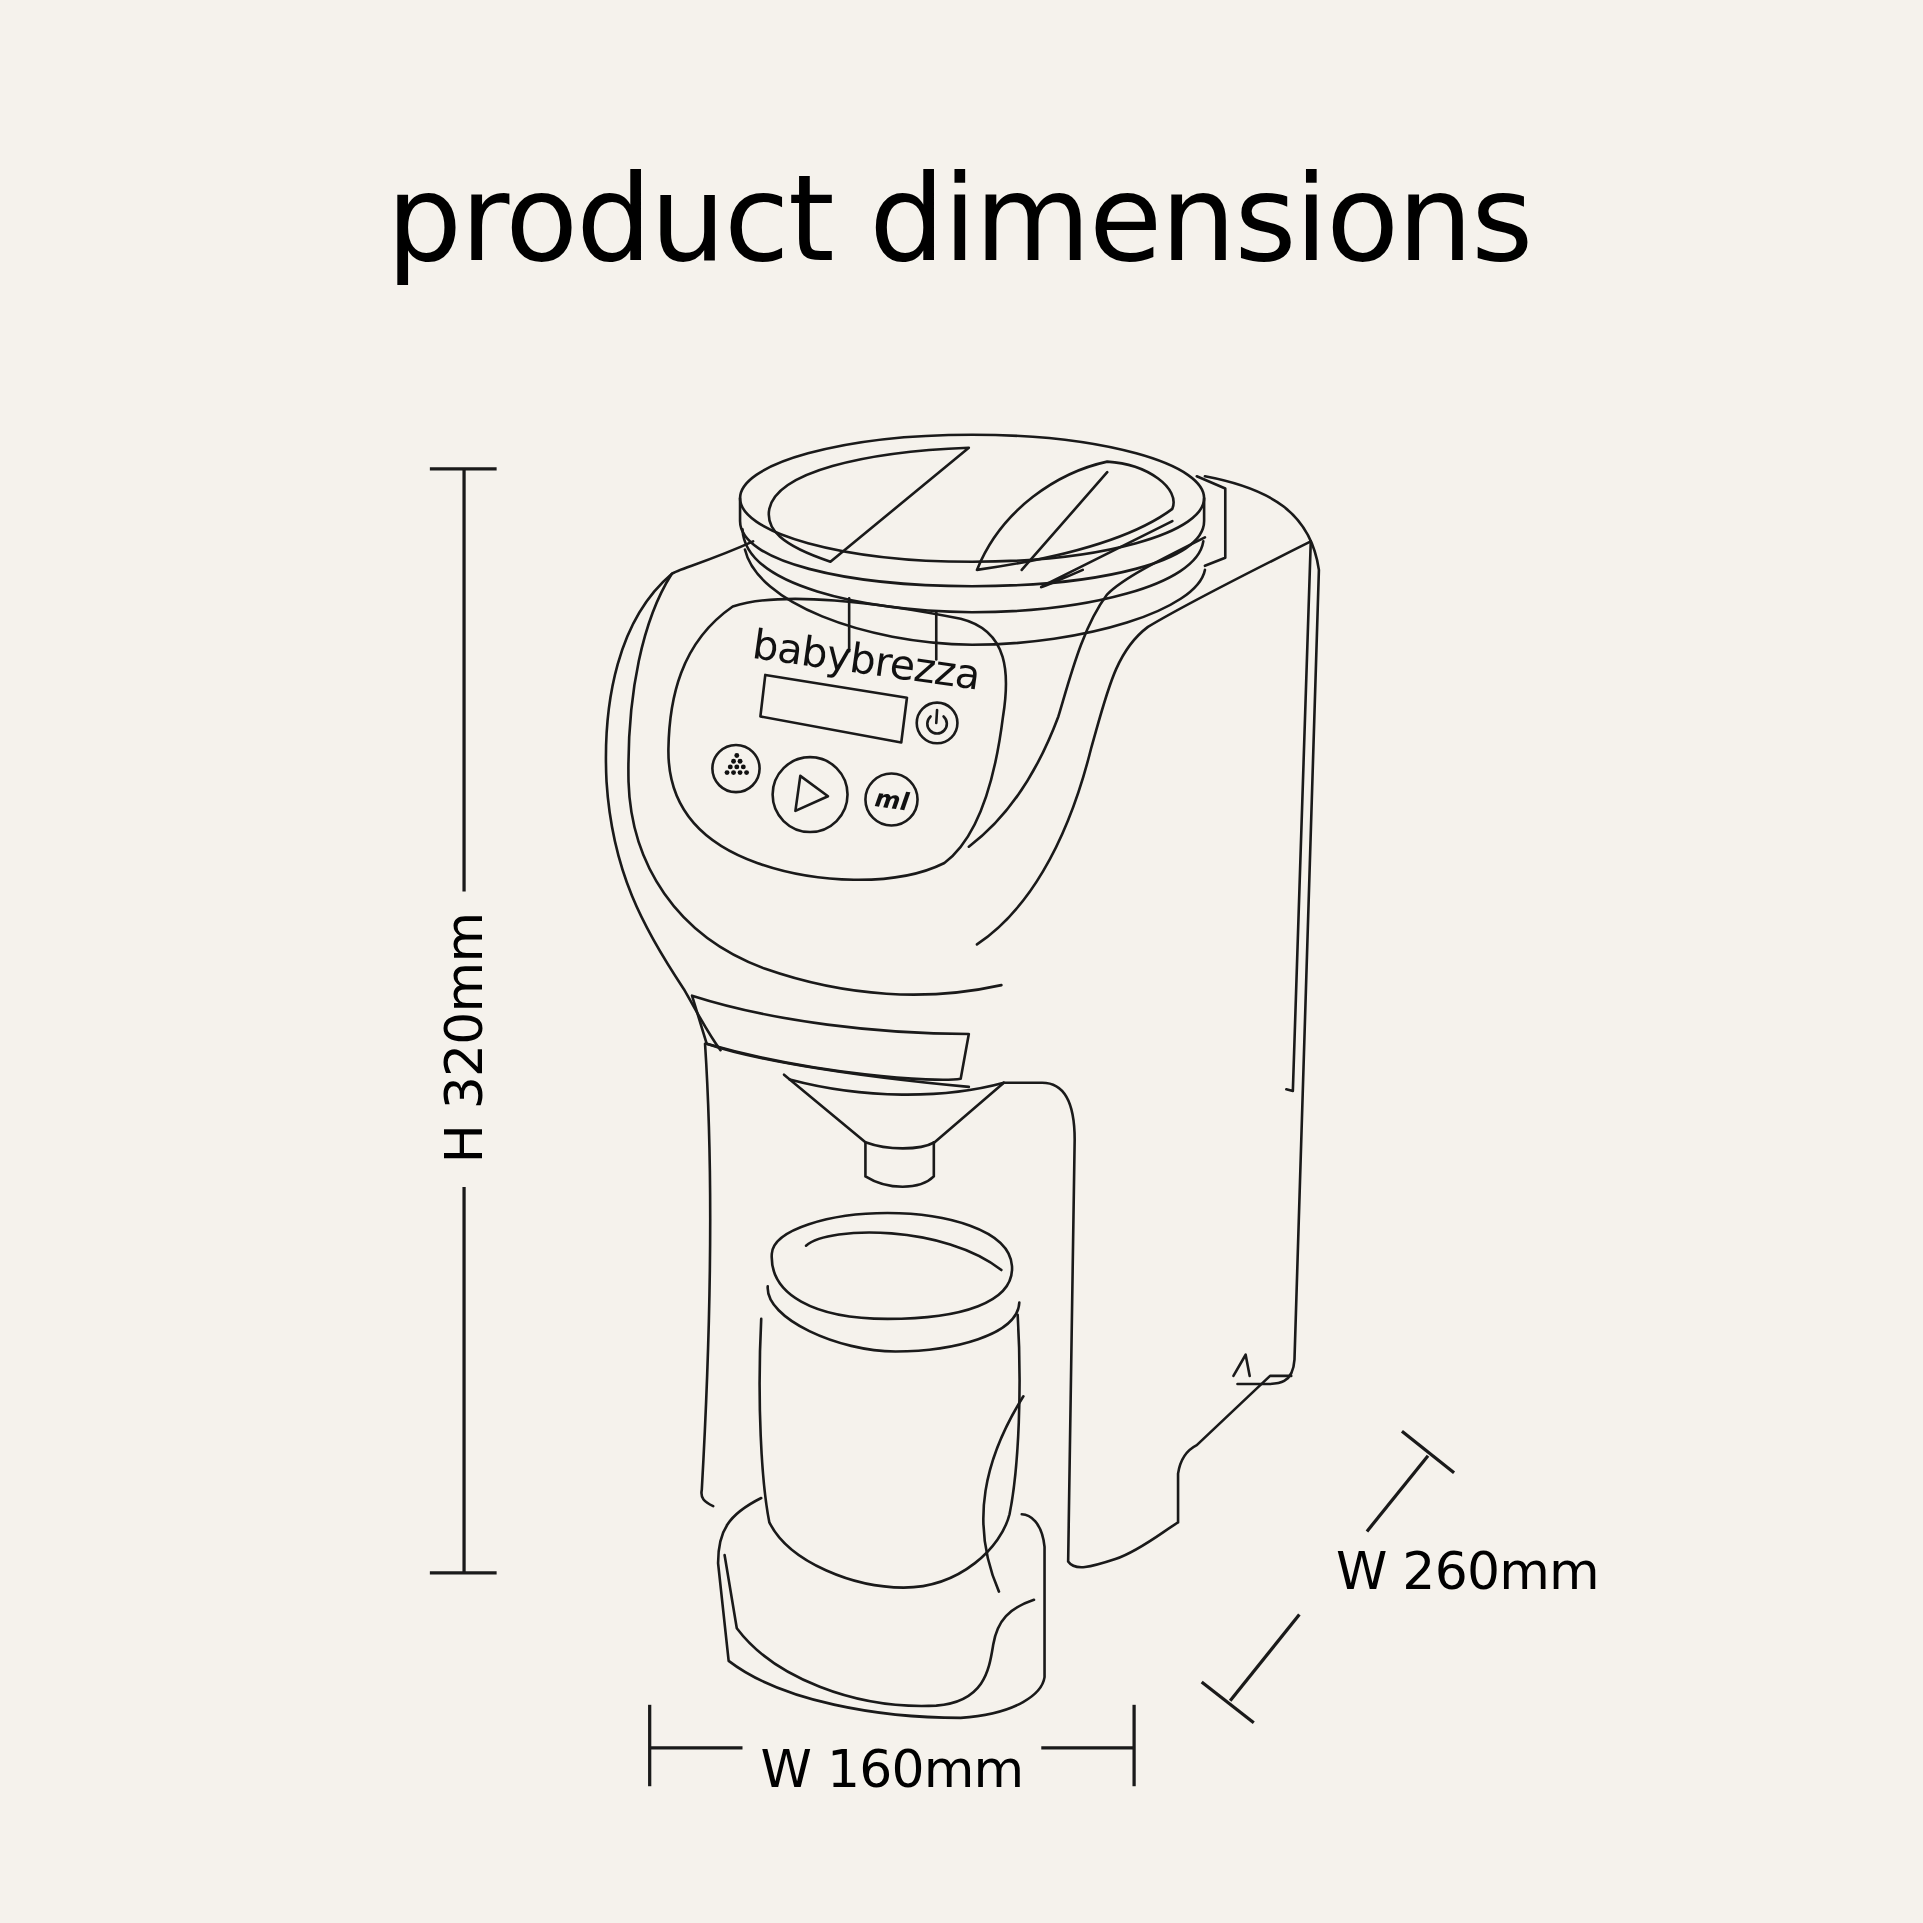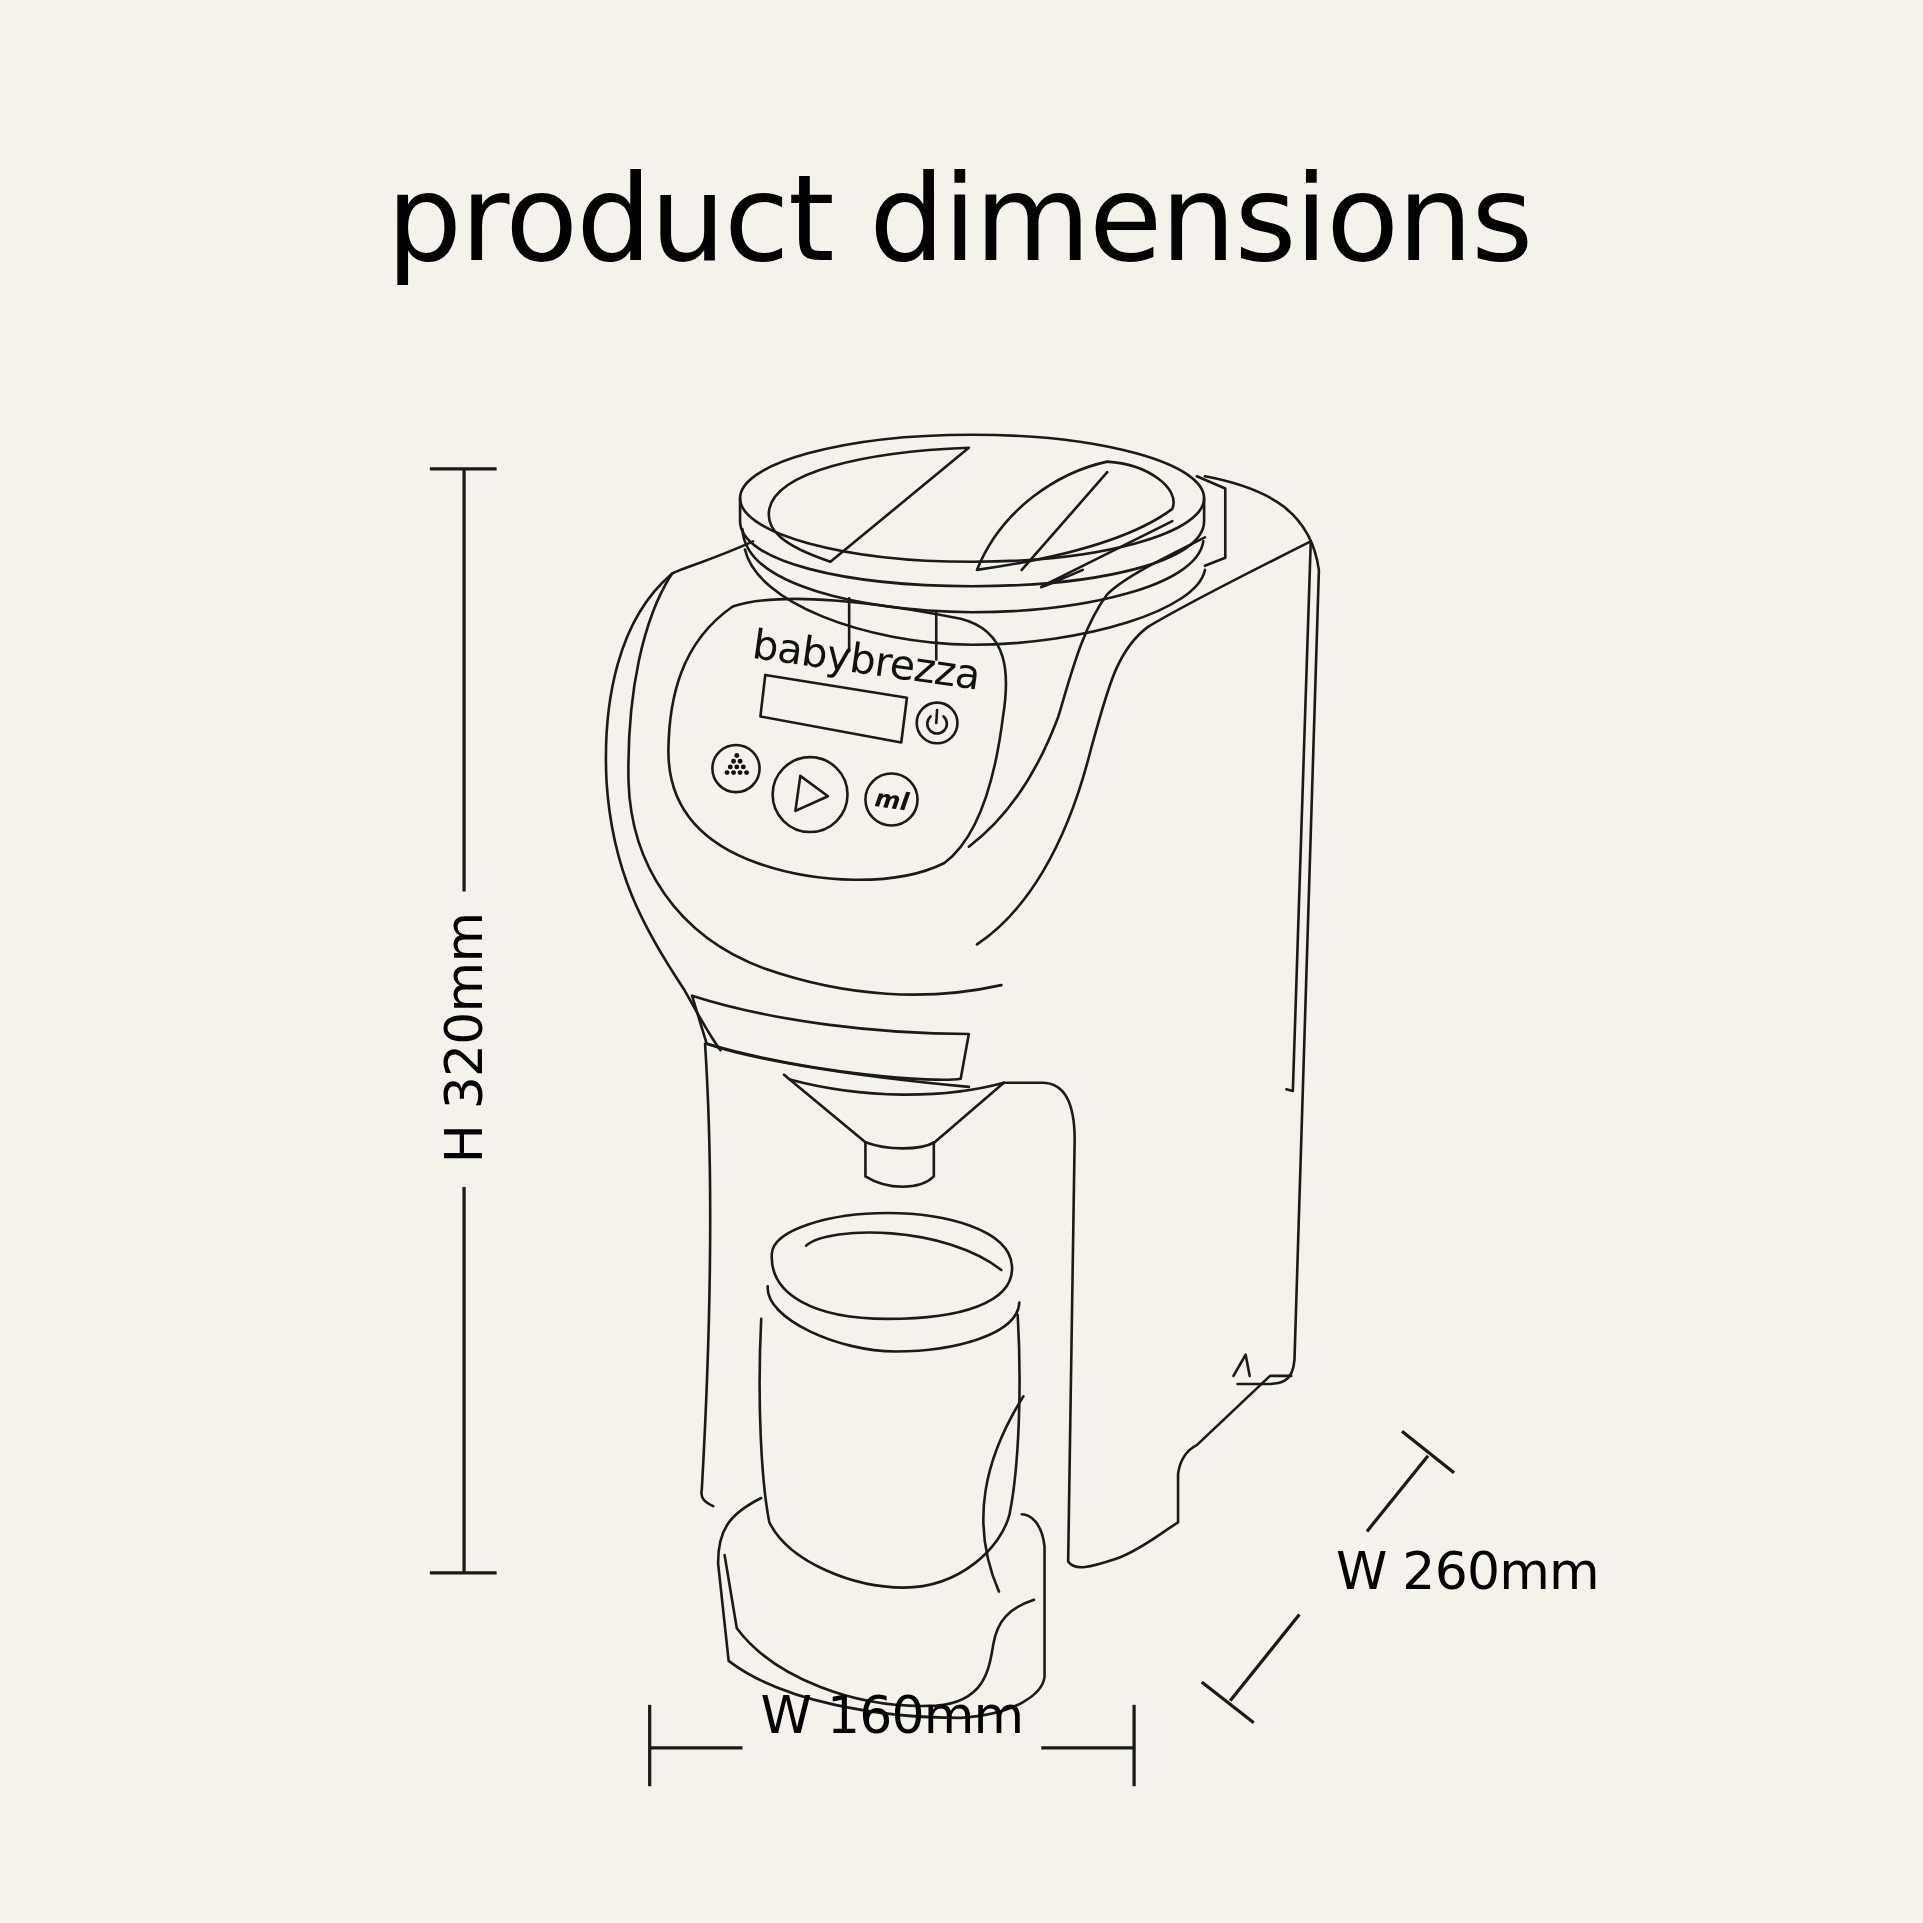--- a/index.html
+++ b/index.html
@@ -19,21 +19,21 @@
   .stroke { fill: none; stroke: #1a1a1a; stroke-width: 3.2; stroke-linecap: round; stroke-linejoin: round; }
   .dim { fill: none; stroke: #1a1a1a; stroke-width: 4; }
   .dim-label {
     position: absolute; font-size: 52px; line-height: 1; color: #000;
     white-space: nowrap; letter-spacing: -0.8px;
   }
   .dim-h-label {
     left: 464px; top: 1038px;
     transform: translate(-50%, -50%) rotate(-90deg);
   }
-  .dim-w160-label { left: 892px; top: 1715px; transform: translate(-50%, -50%); }
+  .dim-w160-label { left: 892px; top: 1769px; transform: translate(-50%, -50%); }
   .dim-w260-label { left: 1308px; top: 1545px; margin-left: 28px; }
   .logo {
     position: absolute; left: 753px; top: 620px; font-size: 41px; color: #111;
     transform: rotate(8deg); transform-origin: left center; letter-spacing: -0.8px;
     font-family: "DejaVu Sans", sans-serif;
   }
   .ml-label {
     position: absolute; left: 892px; top: 800px; transform: translate(-50%, -50%) rotate(8deg);
     font-size: 24.4px; font-weight: bold; font-style: italic; color: #111;
   }

